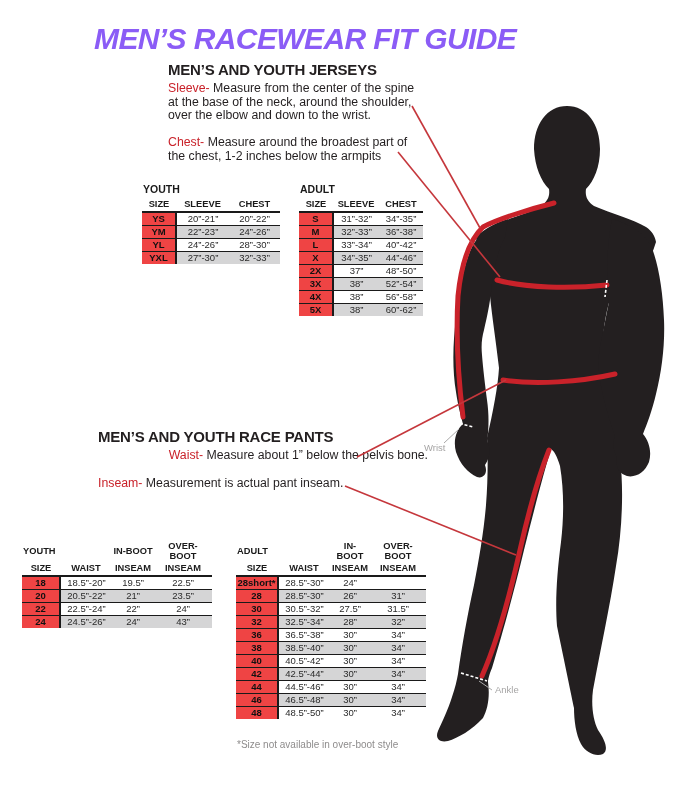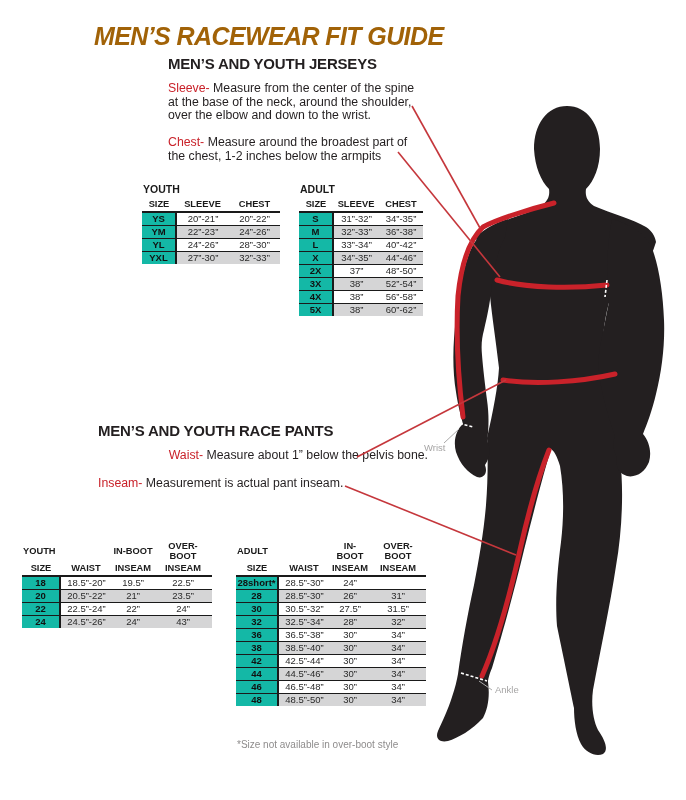--- a/index.html
+++ b/index.html
@@ -6,25 +6,25 @@
   body{
     width:686px;height:800px;position:relative;background:#ffffff;
     font-family:"Liberation Sans","DejaVu Sans",sans-serif;
     color:#231f20;overflow:hidden;
   }
   .abs{position:absolute;}
 
   
   .main-title{
     left:94px;top:22px;
-    font-size:25px;font-weight:bold;font-style:italic;
-    letter-spacing:-0.6px;color:#a16207;white-space:nowrap;
+    font-size:30px;font-weight:bold;font-style:italic;
+    letter-spacing:-0.6px;color:#8b5cf6;white-space:nowrap;
   }
   .section-heading{
-    font-size:15px;font-weight:bold;letter-spacing:-0.2px;color:#231f20;white-space:nowrap;
+    font-size:15px;font-weight:bold;letter-spacing:-0.2px;color:#231f20;white-space:nowrap;margin-top:6px;
   }
   .measure-para{
     font-size:12.3px;line-height:13.6px;color:#231f20;
   }
   .measure-label{color:#c9222a;font-weight:normal;}
 
   
   .tbl-wrap{position:absolute;}
   .group-label{font-size:10.5px;font-weight:bold;margin:0 0 2px 1px;color:#1a1a1a;}
   table.fit{border-collapse:collapse;table-layout:fixed;}
@@ -33,21 +33,21 @@
     padding:1px 1px 2px 1px;border-bottom:2.5px solid #1a1a1a;height:11px;line-height:10px;
   }
   table.fit tr.hdr1 th{border-bottom:none;padding-bottom:0;height:10px;}
   table.fit th.ta-l{text-align:left;}
   table.fit td{
     font-size:9.5px;text-align:center;color:#2a2a2a;
     height:12px;padding:0 1px;border-bottom:1.5px solid #1a1a1a;line-height:12px;
     overflow:hidden;white-space:nowrap;
   }
   table.fit td:first-child{
-    font-weight:bold;color:#111;border-right:2px solid #1a1a1a;background:#14b8a6;
+    font-weight:bold;color:#111;border-right:2px solid #1a1a1a;background:#ef4444;
   }
   table.fit tbody tr:nth-child(even) td:not(:first-child){background:#d5d5d6;}
   table.fit tbody tr:last-child td{border-bottom:none;}
 
   .footnote{font-size:10px;color:#8e8c8c;}
 
   
   #figure-svg{left:0;top:0;pointer-events:none;}
 </style>
 </head>
@@ -275,20 +275,26 @@
         </tr>
         <tr>
           <td>36</td>
           <td>36.5”-38”</td>
           <td>30”</td>
           <td>34”</td>
         </tr>
         <tr>
           <td>38</td>
           <td>38.5”-40”</td>
+          <td>30”</td>
+          <td>34”</td>
+        </tr>
+        <tr>
+          <td>40</td>
+          <td>40.5”-42”</td>
           <td>30”</td>
           <td>34”</td>
         </tr>
         <tr>
           <td>42</td>
           <td>42.5”-44”</td>
           <td>30”</td>
           <td>34”</td>
         </tr>
         <tr>

